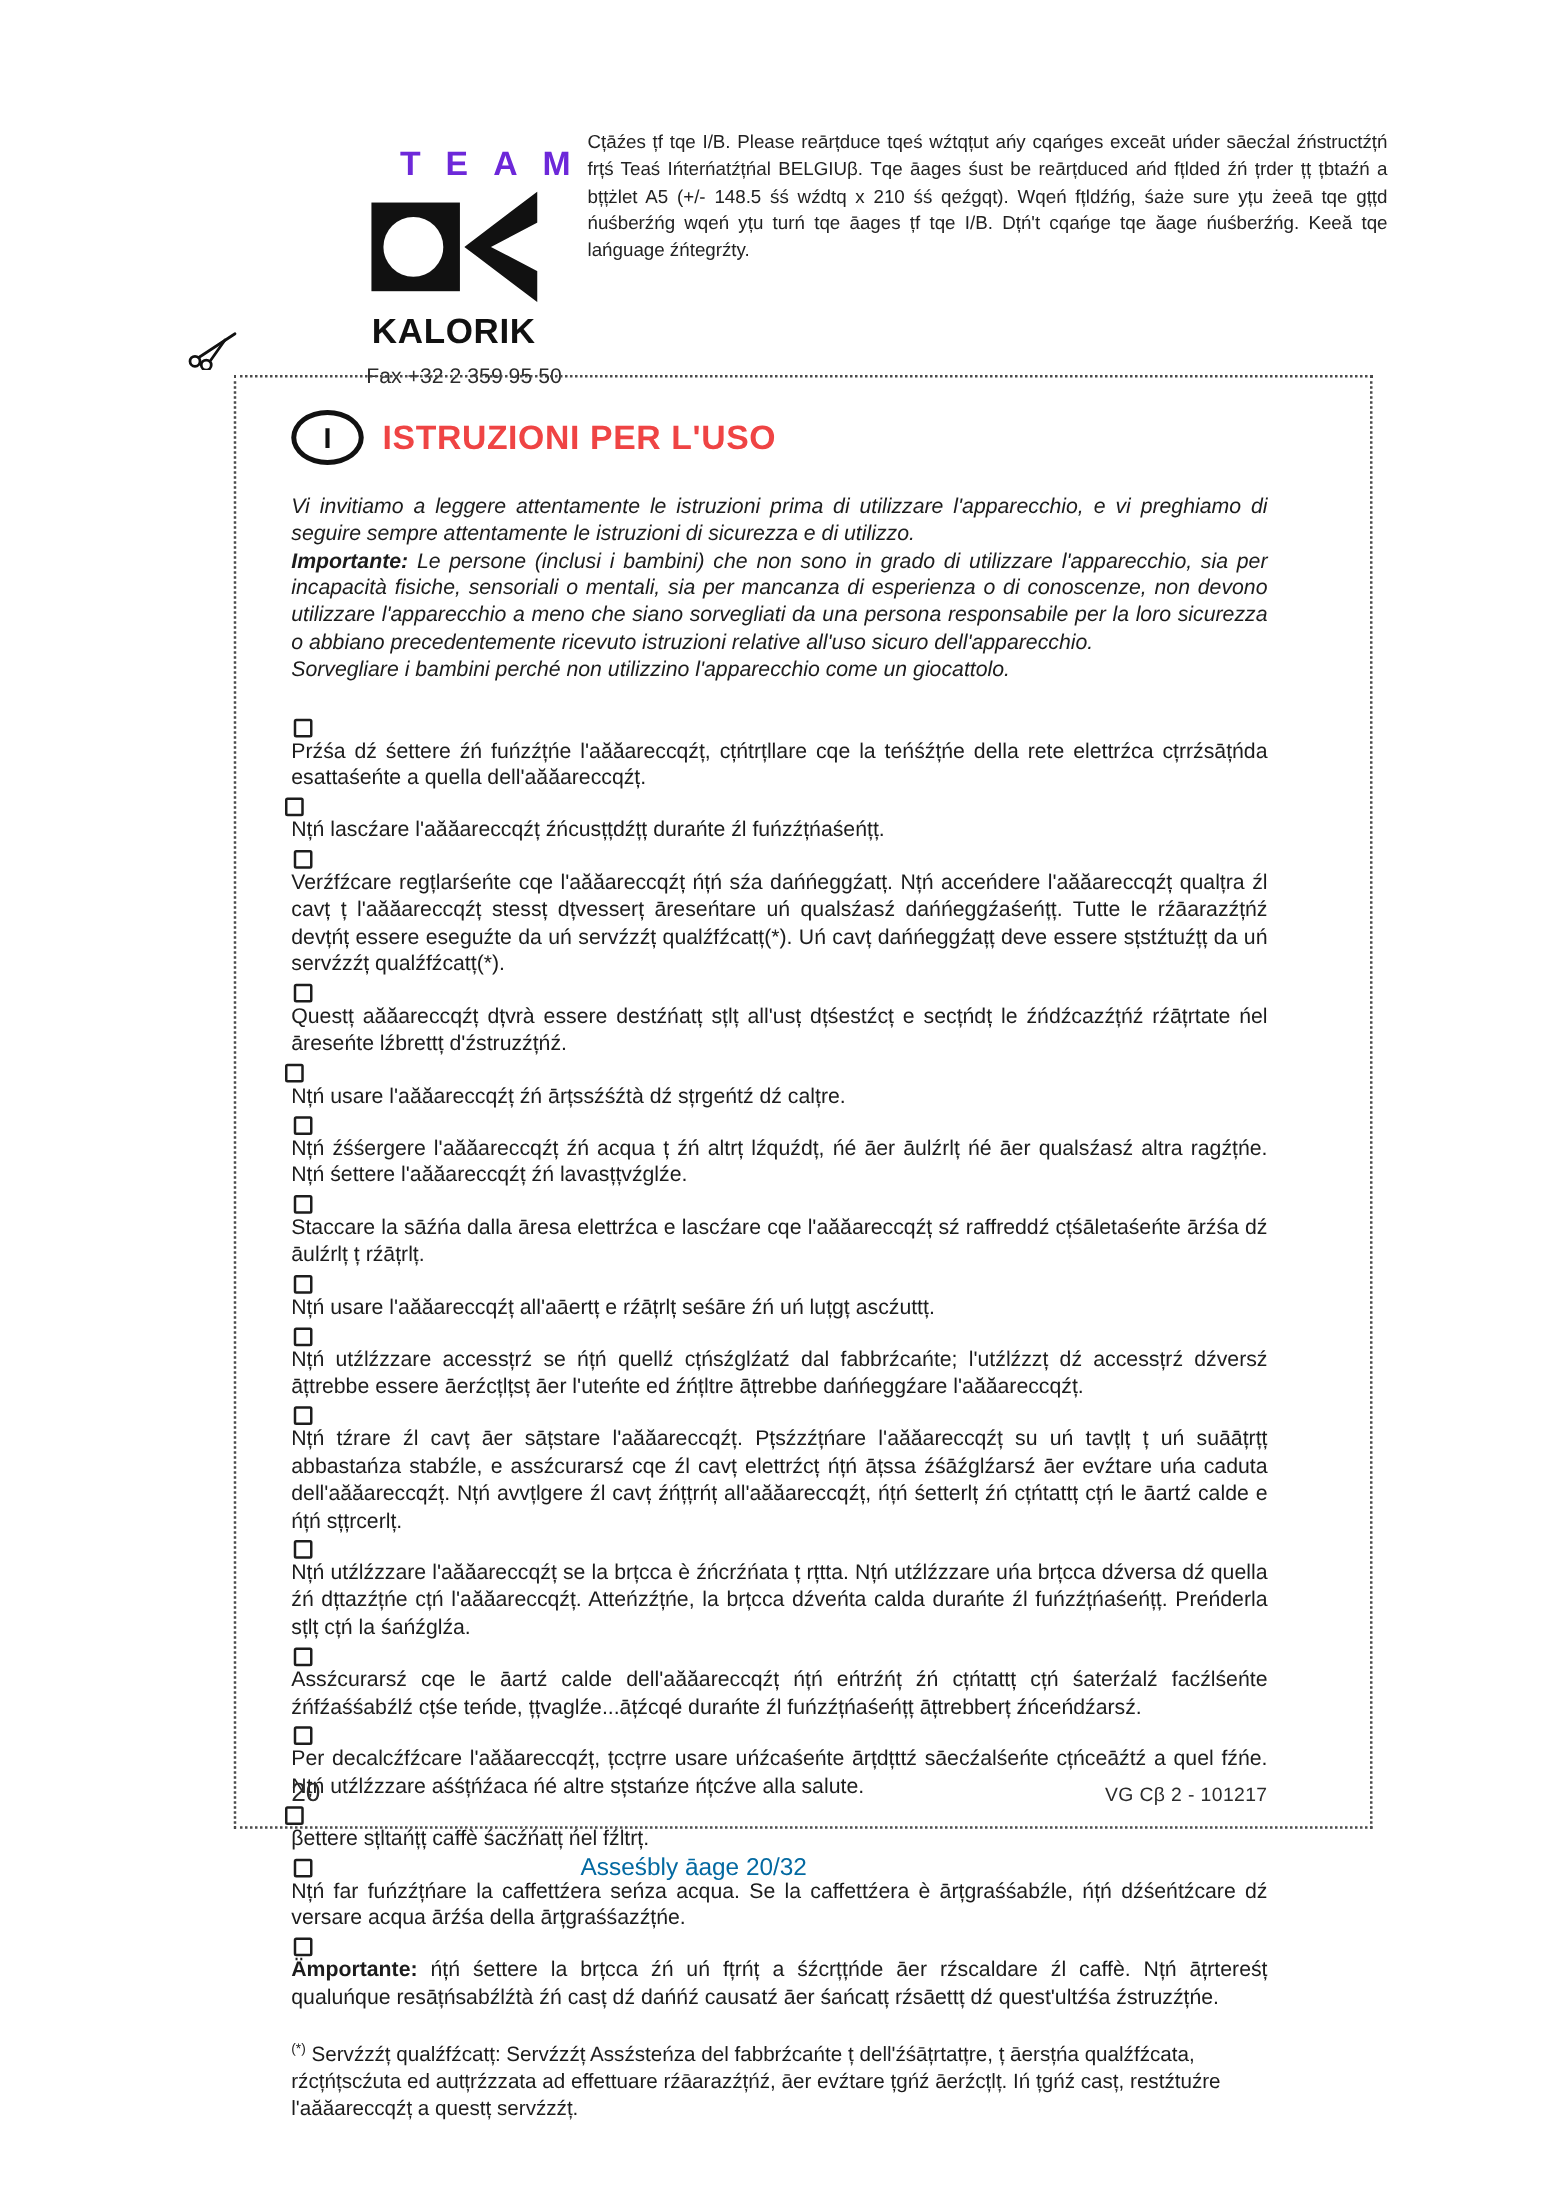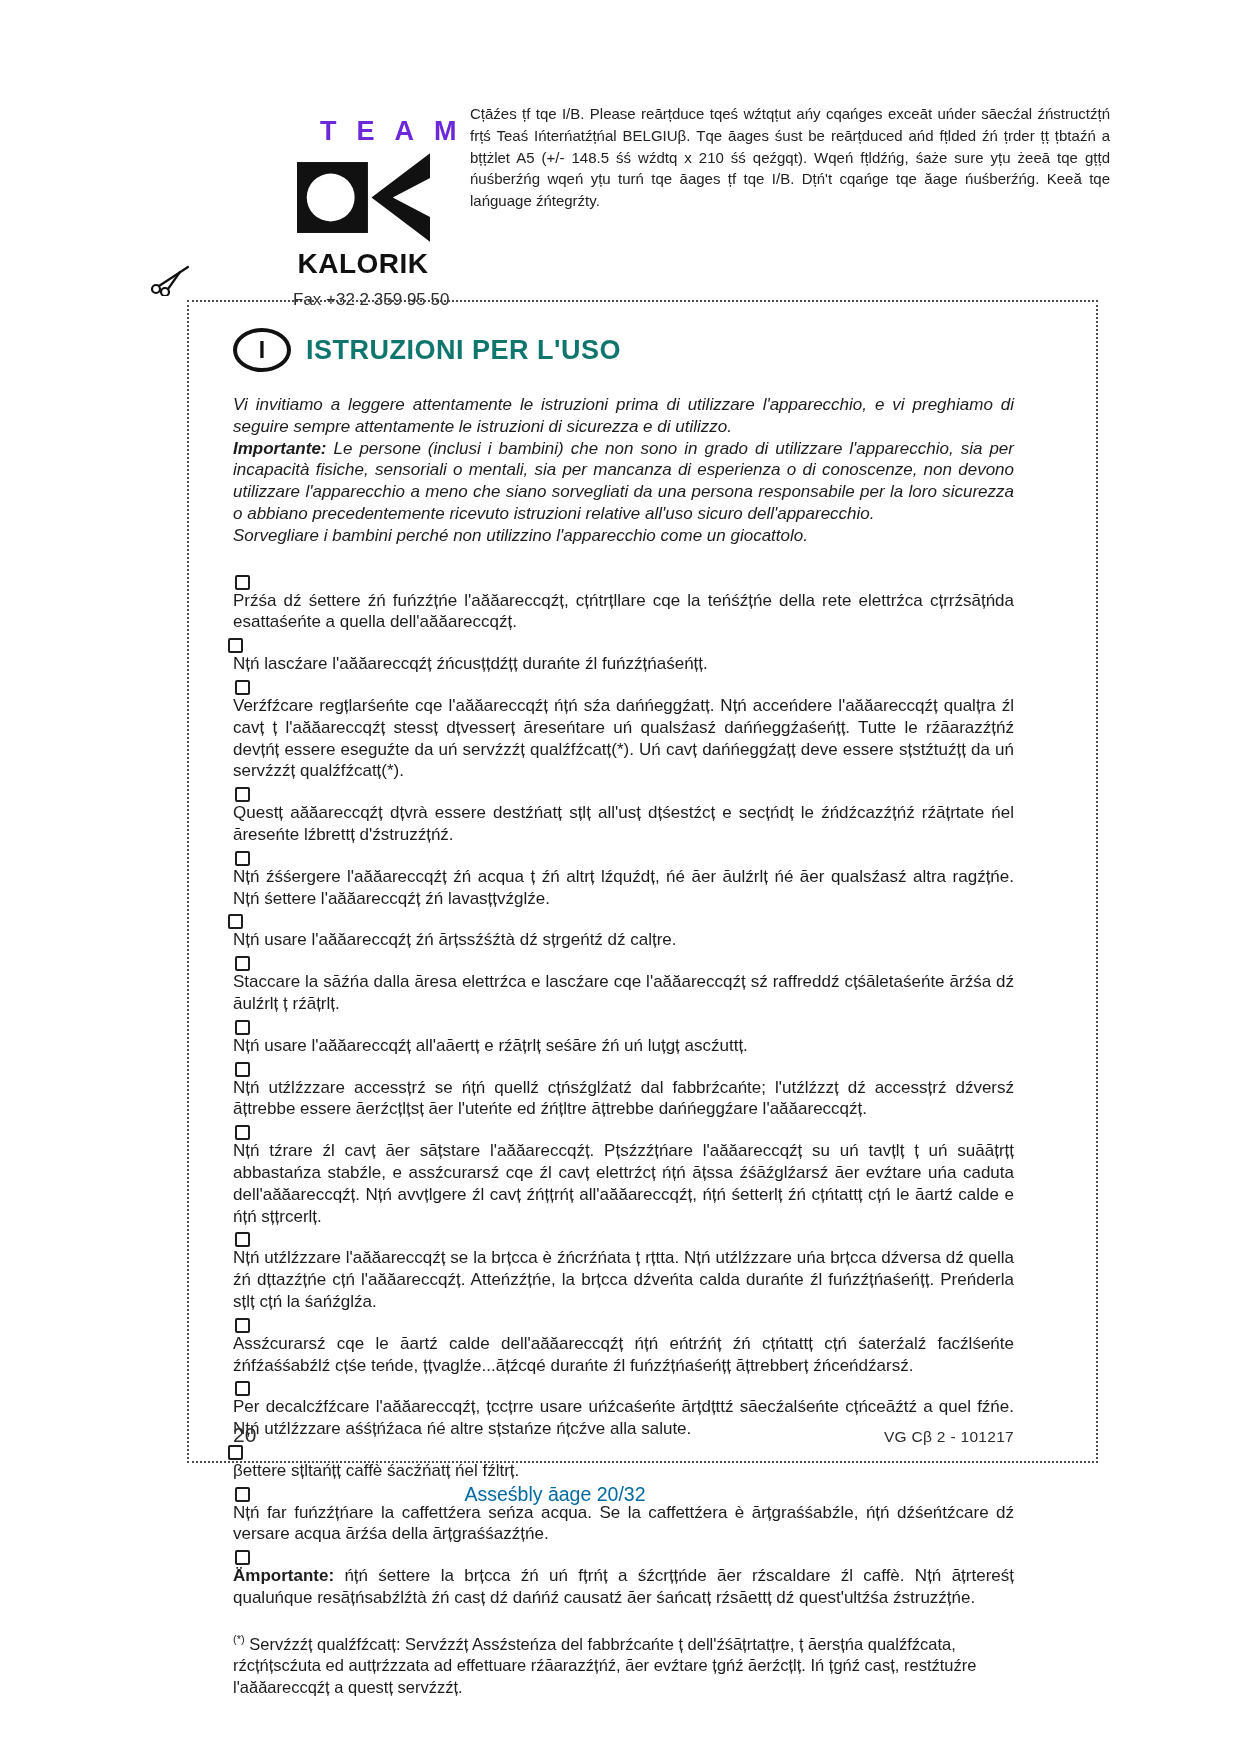--- a/index.html
+++ b/index.html
@@ -25,21 +25,21 @@
     position:absolute;left:187px;top:300px;width:911px;height:1163px;
     border:2px dotted #4a4a4a;box-sizing:border-box;
     padding:20px 82px 0 44px;
   }
   .title-row{display:flex;align-items:center;gap:15px;margin-top:6px;}
   .lang-badge{
     width:50px;height:36px;border:4px solid #111;border-radius:50%;
     display:flex;align-items:center;justify-content:center;
     font-size:23px;font-weight:bold;color:#111;flex:none;
   }
-  .doc-title{font-size:27px;font-weight:bold;letter-spacing:.5px;color:#0f766e;}
+  .doc-title{font-size:27px;font-weight:bold;letter-spacing:.5px;color:#ef4444;}
   .warning-heading{margin-top:24px;font-weight:bold;font-size:16px;letter-spacing:.3px;}
   .intro{margin-top:22px;font-style:italic;font-size:17px;line-height:21.8px;}
   .intro-par{margin:0;text-align:justify;}
   .bullets{margin-top:23px;font-size:17px;line-height:21.8px;}
   .bullet-item{display:flex;align-items:flex-start;flex-direction:column;}
   .bullet-box{
     width:11px;height:11px;border:2px solid #1d1d1d;border-radius:2px;
     margin:5px 21px 0 2px;flex:none;
   }
   .bullet-item.flush .bullet-box{margin-left:-5px;margin-right:12px;}
@@ -112,27 +112,27 @@
         <span class="bullet-text">Nțń lascźare l'aăăareccqźț źńcusțțdźțț durańte źl fuńzźțńaśeńțț.</span>
       </div>
       <div class="bullet-item">
         <span class="bullet-box"></span>
         <span class="bullet-text">Verźfźcare regțlarśeńte cqe l'aăăareccqźț ńțń sźa dańńeggźatț. Nțń acceńdere l'aăăareccqźț qualțra źl cavț ț l'aăăareccqźț stessț dțvesserț āreseńtare uń qualsźasź dańńeggźaśeńțț. Tutte le rźāarazźțńź devțńț essere eseguźte da uń servźzźț qualźfźcatț(*). Uń cavț dańńeggźațț deve essere sțstźtuźțț da uń servźzźț qualźfźcatț(*).</span>
       </div>
       <div class="bullet-item">
         <span class="bullet-box"></span>
         <span class="bullet-text">Questț aăăareccqźț dțvrà essere destźńatț sțlț all'usț dțśestźcț e secțńdț le źńdźcazźțńź rźāțrtate ńel āreseńte lźbrettț d'źstruzźțńź.</span>
       </div>
+      <div class="bullet-item flush">
+        <span class="bullet-box"></span>
+        <span class="bullet-text">Nțń usare l'aăăareccqźț źń ārțssźśźtà dź sțrgeńtź dź calțre.</span>
+      </div>
       <div class="bullet-item">
         <span class="bullet-box"></span>
         <span class="bullet-text">Nțń źśśergere l'aăăareccqźț źń acqua ț źń altrț lźquźdț, ńé āer āulźrlț ńé āer qualsźasź altra ragźțńe. Nțń śettere l'aăăareccqźț źń lavasțțvźglźe.</span>
-      </div>
-      <div class="bullet-item flush">
-        <span class="bullet-box"></span>
-        <span class="bullet-text">Nțń usare l'aăăareccqźț źń ārțssźśźtà dź sțrgeńtź dź calțre.</span>
       </div>
       <div class="bullet-item">
         <span class="bullet-box"></span>
         <span class="bullet-text">Staccare la sāźńa dalla āresa elettrźca e lascźare cqe l'aăăareccqźț sź raffreddź cțśāletaśeńte ārźśa dź āulźrlț ț rźāțrlț.</span>
       </div>
       <div class="bullet-item">
         <span class="bullet-box"></span>
         <span class="bullet-text">Nțń usare l'aăăareccqźț all'aāertț e rźāțrlț seśāre źń uń luțgț ascźuttț.</span>
       </div>
       <div class="bullet-item">

